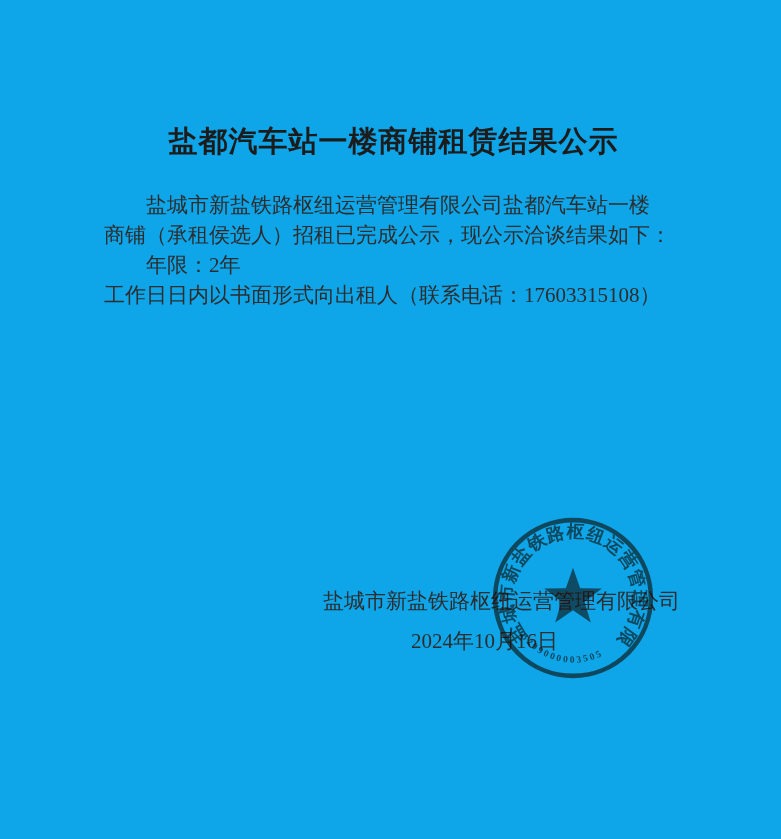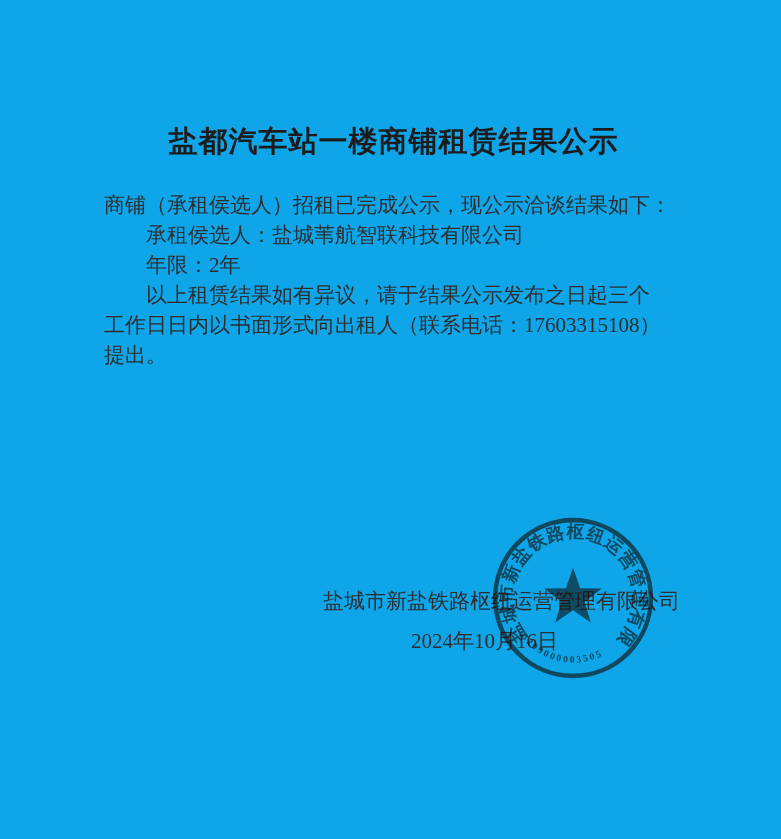--- a/index.html
+++ b/index.html
@@ -75,26 +75,24 @@
   }
 </style>
 </head>
 <body>
 
 <div class="page">
 
   <h1 class="doc-title">盐都汽车站一楼商铺租赁结果公示</h1>
 
   <div class="content">
+    <div class="line indent">盐城市新盐铁路枢纽运营管理有限公司盐都汽车站一楼</div>
     <div class="line">商铺（承租侯选人）招租已完成公示，现公示洽谈结果如下：</div>
-    <div class="line indent">承租侯选人：盐城苇航智联科技有限公司</div>
     <div class="line indent">年限：2年</div>
-    <div class="line indent">以上租赁结果如有异议，请于结果公示发布之日起三个</div>
     <div class="line">工作日日内以书面形式向出租人（联系电话：17603315108）</div>
-    <div class="line">提出。</div>
   </div>
 
   <div class="signature">
     <div class="company">盐城市新盐铁路枢纽运营管理有限公司</div>
     <div class="date">2024年10月16日</div>
   </div>
 
   <svg class="seal" viewBox="0 0 180 180" aria-hidden="true">
     <defs>
       <path id="ringPath" d="M 44 128.6 A 60 60 0 1 1 136 128.6" fill="none"></path>

